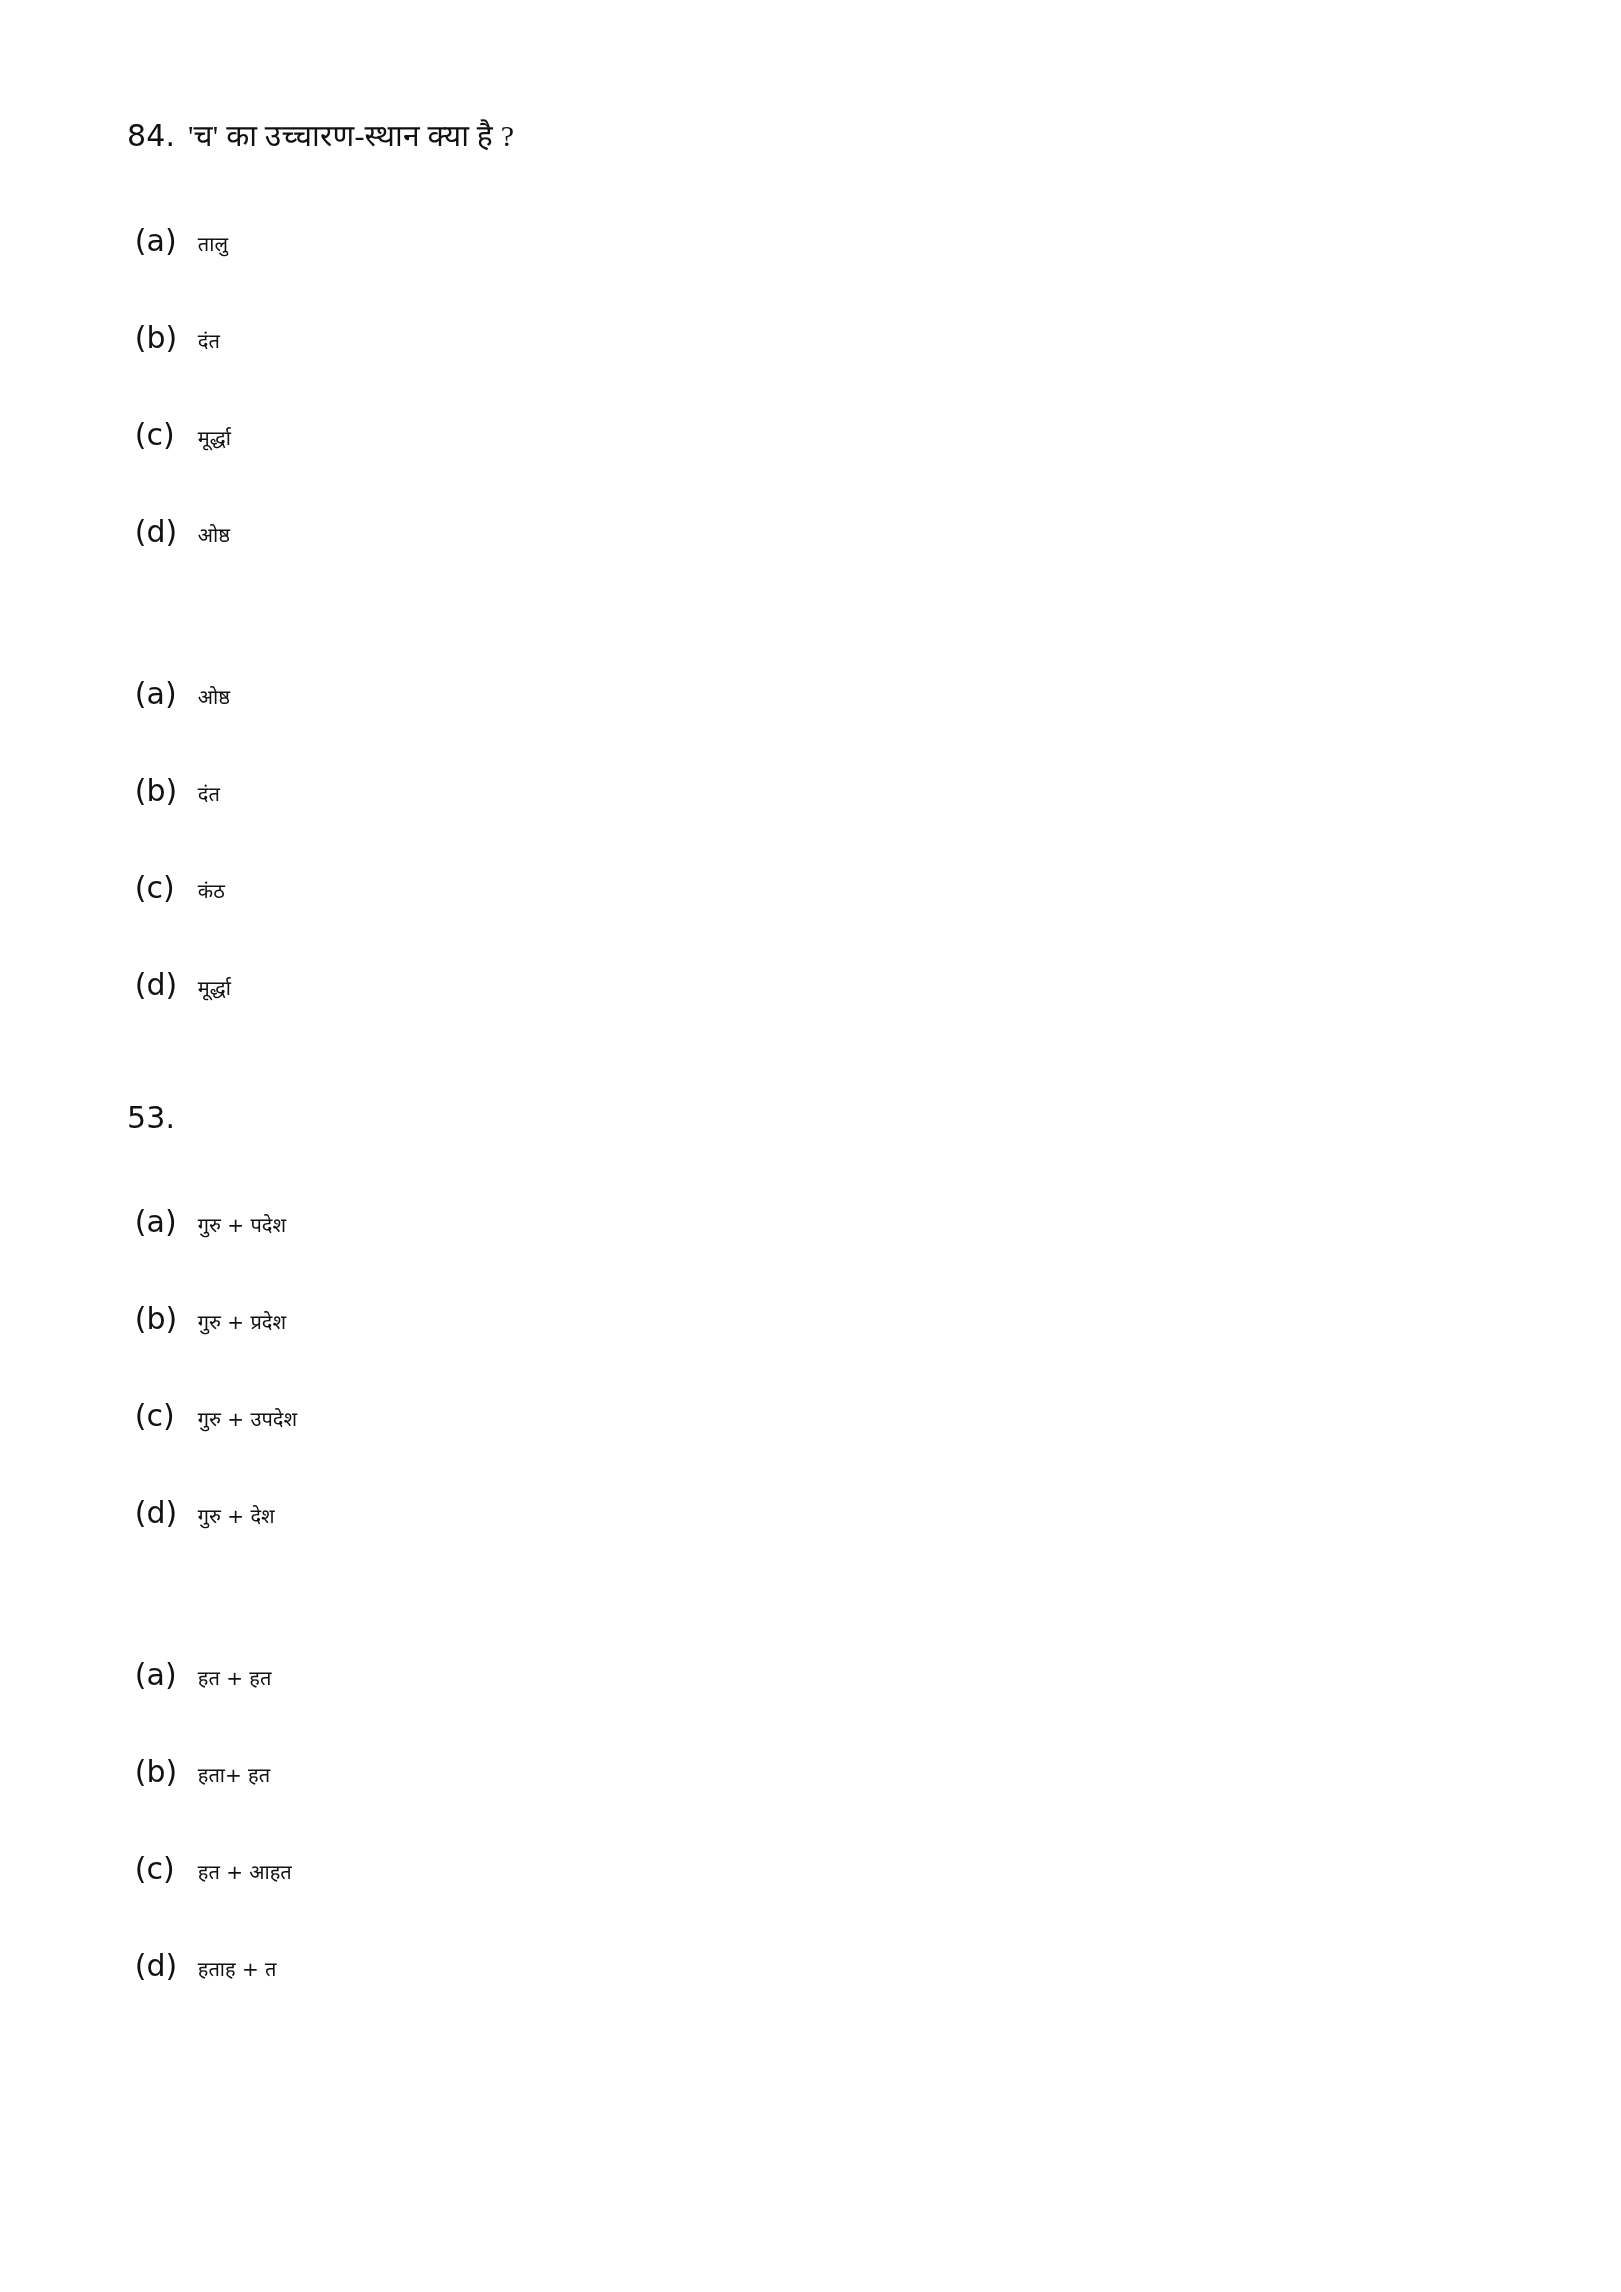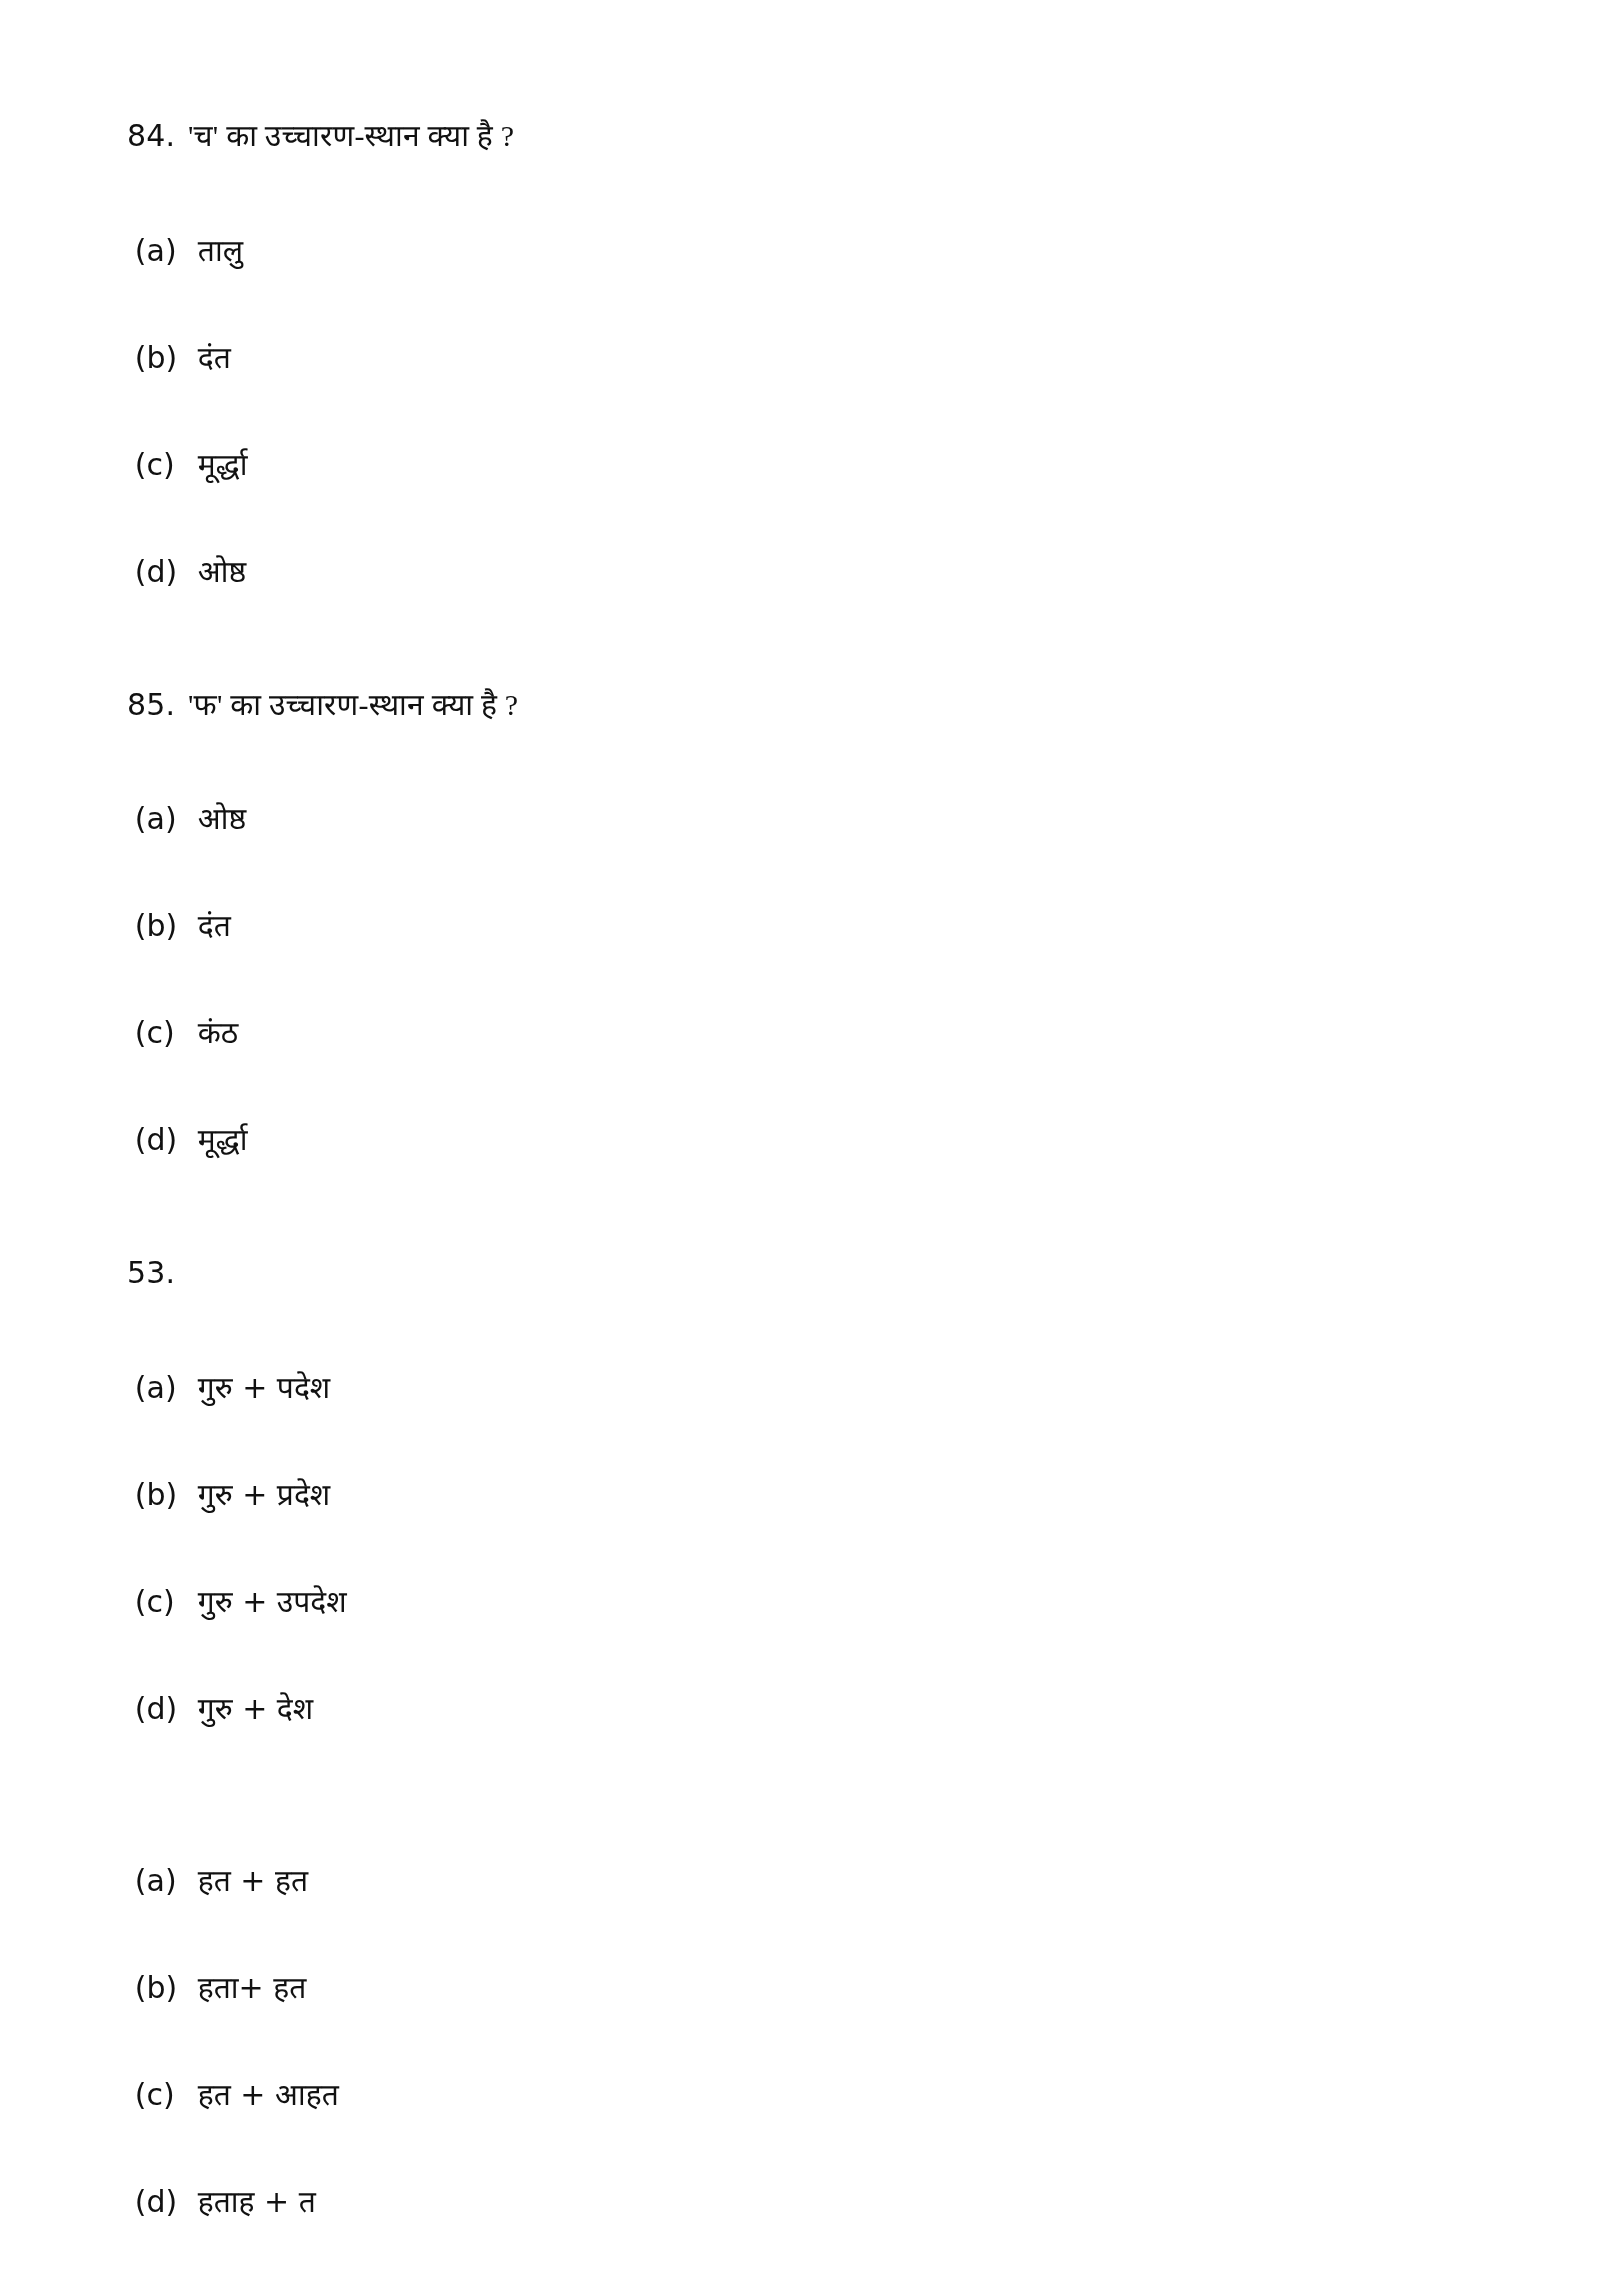--- a/index.html
+++ b/index.html
@@ -48,21 +48,21 @@
     line-height: 1.3;
     margin-bottom: 29px;
     padding-left: 7.8px;
   }
   .opt-label {
     min-width: 63px;
     flex: 0 0 auto;
     font-size: 30px;
   }
   .opt-text {
-    font-size: 30px;
+    font-size: 20px;
     margin-top: 39px;
   }
   .question-block:last-child {
     margin-bottom: 0;
   }
 </style>
 </head>
 <body>
 
 <div class="page">
@@ -84,24 +84,20 @@
       <span class="opt-label">(c)</span>
       <span class="opt-text">मूर्द्धा</span>
     </div>
     <div class="option-line">
       <span class="opt-label">(d)</span>
       <span class="opt-text">ओष्ठ</span>
     </div>
   </div>
 
   <div class="question-block">
-    <div class="question-line">
-      <span class="q-number">85.</span>
-      <span class="q-text">'फ' का उच्चारण-स्थान क्या है  ?</span>
-    </div>
     <div class="option-line">
       <span class="opt-label">(a)</span>
       <span class="opt-text">ओष्ठ</span>
     </div>
     <div class="option-line">
       <span class="opt-label">(b)</span>
       <span class="opt-text">दंत</span>
     </div>
     <div class="option-line">
       <span class="opt-label">(c)</span>

